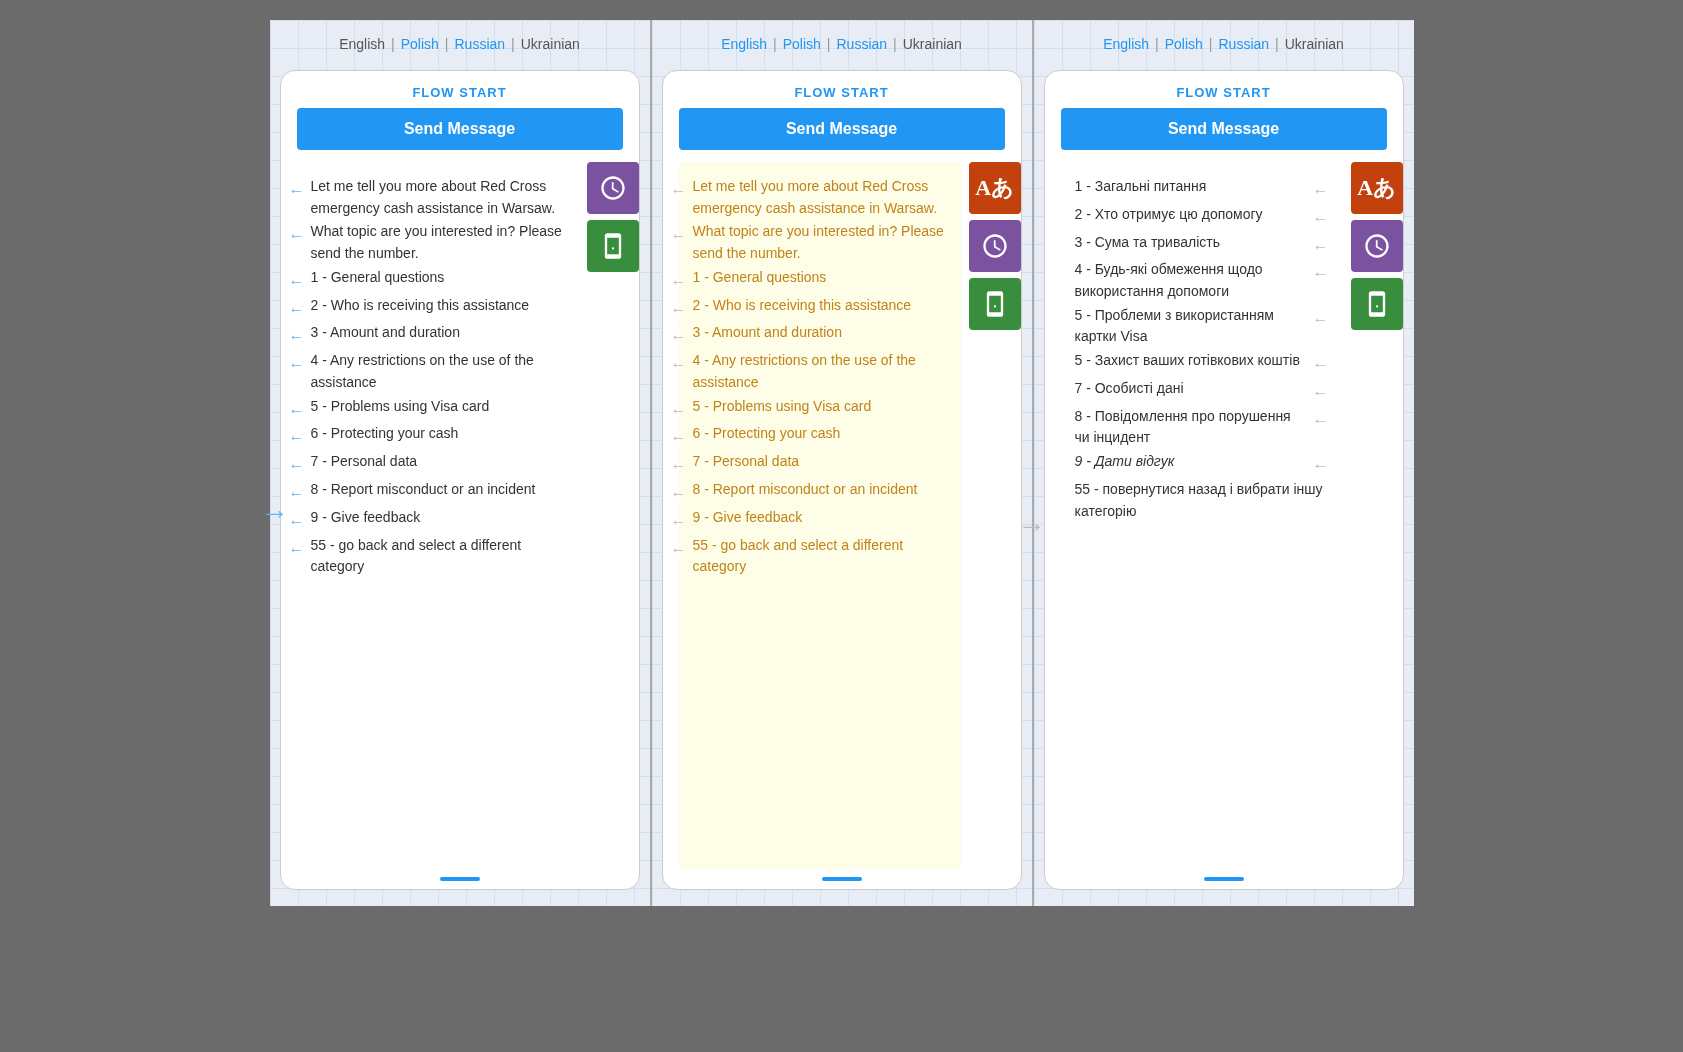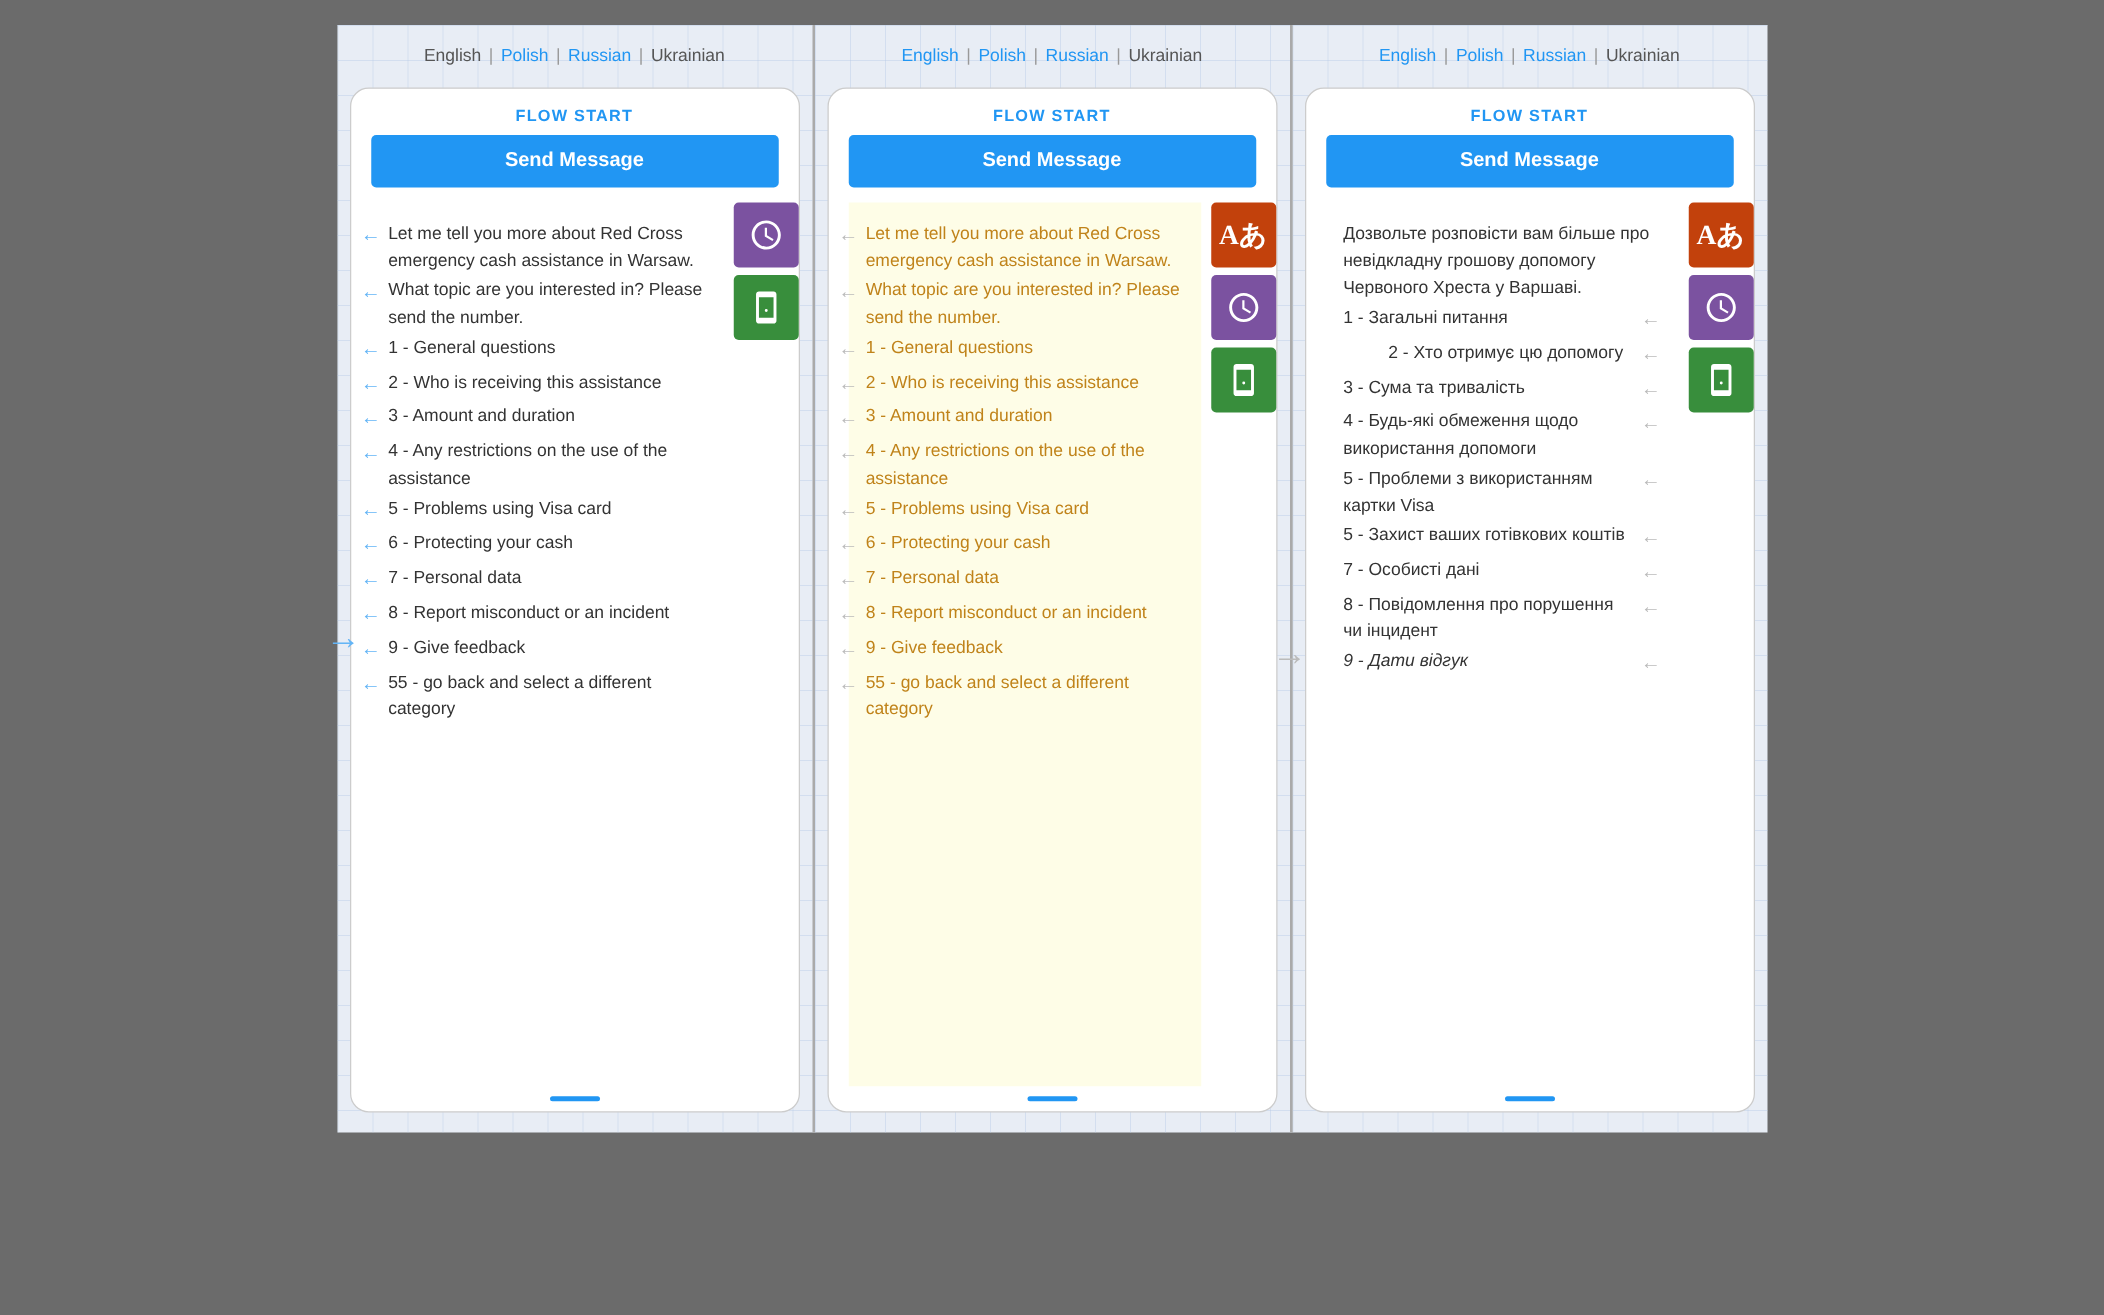--- a/index.html
+++ b/index.html
@@ -347,28 +347,25 @@
         <span class="lang-link">Russian</span>
         <span class="sep">|</span>
         <span class="lang-plain">Ukrainian</span>
       </div>
       <div class="phone-mockup">
         <div class="flow-start-label">FLOW START</div>
         <div class="send-message-btn">Send Message</div>
         <div class="message-area" style="position: relative;">
           <div class="message-box">
             <div class="msg-with-arrow">
-              <span style="flex: 1 1 0%;">Дозвольте розповісти вам більше про невідкладну грошову допомогу Червоного Хреста у Варшаві.</span>
-            </div>
-            <div class="msg-with-arrow">
               <span style="flex: 1 1 0%;">1 - Загальні питання</span>
               <span class="arr gray right" style="margin-left: 4px;">←</span>
             </div>
             <div class="msg-with-arrow">
-              <span style="flex: 1 1 0%; margin-left: 36px;">2 - Хто отримує цю допомогу</span>
+              <span style="flex: 1 1 0%;">2 - Хто отримує цю допомогу</span>
               <span class="arr gray right" style="margin-left: 4px;">←</span>
             </div>
             <div class="msg-with-arrow">
               <span style="flex: 1 1 0%;">3 - Сума та тривалість</span>
               <span class="arr gray right" style="margin-left: 4px;">←</span>
             </div>
             <div class="msg-with-arrow">
               <span style="flex: 1 1 0%;">4 - Будь-які обмеження щодо використання допомоги</span>
               <span class="arr gray right" style="margin-left: 4px;">←</span>
             </div>
@@ -384,20 +381,23 @@
               <span style="flex: 1 1 0%;">7 - Особисті дані</span>
               <span class="arr gray right" style="margin-left: 4px;">←</span>
             </div>
             <div class="msg-with-arrow">
               <span style="flex: 1 1 0%;">8 - Повідомлення про порушення чи інцидент</span>
               <span class="arr gray right" style="margin-left: 4px;">←</span>
             </div>
             <div class="msg-with-arrow">
               <span style="flex: 1 1 0%; font-style: italic;">9 - Дати відгук</span>
               <span class="arr gray right" style="margin-left: 4px;">←</span>
+            </div>
+            <div class="msg-with-arrow">
+              <span style="flex: 1 1 0%;">55 - повернутися назад і вибрати іншу категорію</span>
             </div>
           </div>
           <div class="side-buttons">
             <div class="side-btn gray">
               <span class="ab-label">Aあ</span>
             </div>
             <div class="side-btn purple">
               <svg viewBox="0 0 24 24" xmlns="http://www.w3.org/2000/svg">
     <path d="M12 2C6.486 2 2 6.486 2 12s4.486 10 10 10 10-4.486 10-10S17.514 2 12 2zm0 18c-4.411 0-8-3.589-8-8s3.589-8 8-8 8 3.589 8 8-3.589 8-8 8zm.5-13H11v6l5.25 3.15.75-1.23-4.5-2.67V7z"></path>
   </svg>

